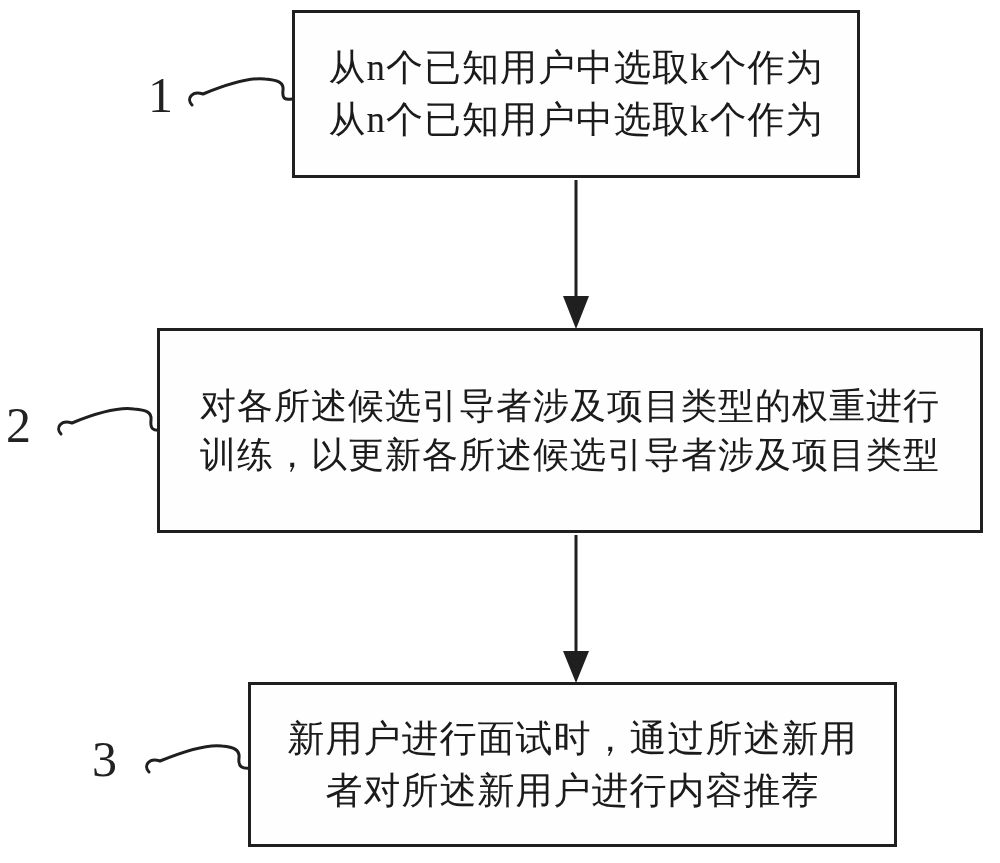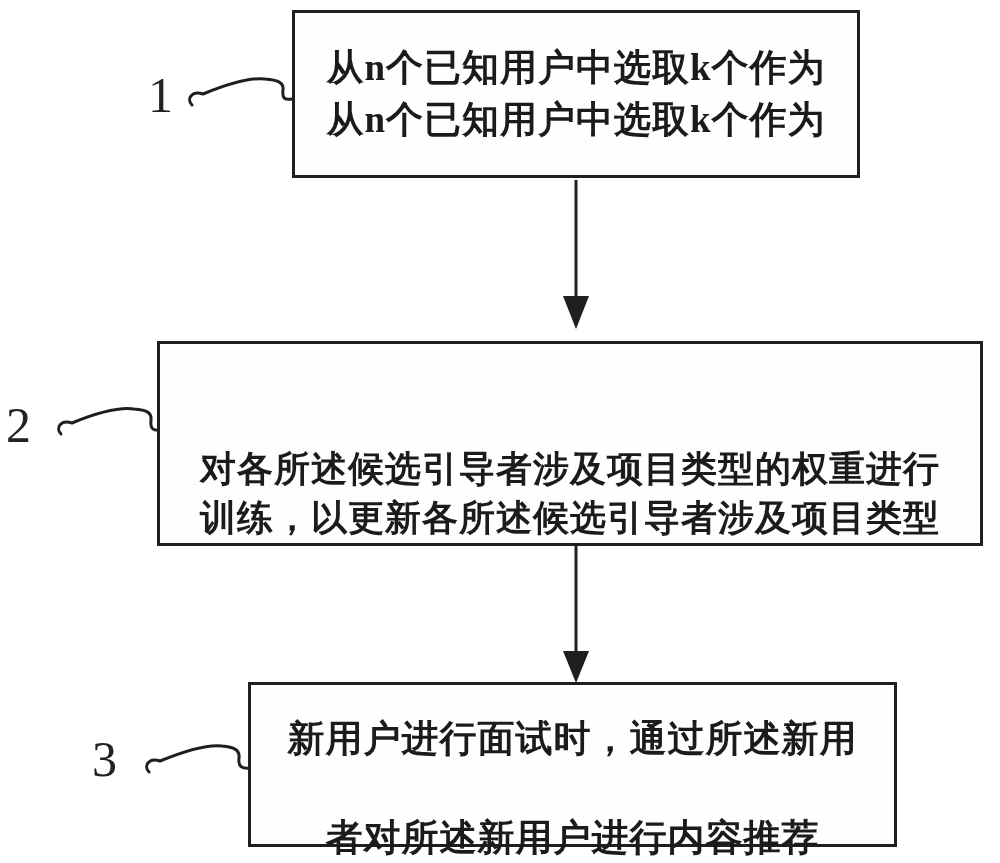--- a/index.html
+++ b/index.html
@@ -20,28 +20,27 @@
     display: flex;
     flex-direction: column;
     justify-content: center;
     align-items: center;
   }
   .flow-box .line {
     text-align: center;
     white-space: nowrap;
     color: #1b1b1b;
     letter-spacing: 1px;
-    font-weight: bold;
   }
   #box1 { left: 292px; top: 10px;  width: 568px; height: 168px; }
   #box1 .line { font-size: 37px; line-height: 52px; }
-  #box2 { left: 157px; top: 341px; width: 826px; height: 205px; justify-content: flex-end; }
+  #box2 { left: 157px; top: 328px; width: 826px; height: 205px; }
   #box2 .line { font-size: 36px; line-height: 49px; }
   #box3 { left: 248px; top: 682px; width: 649px; height: 165px; }
-  #box3 .line { font-size: 37px; line-height: 52px; margin-top: 47px; }
+  #box3 .line { font-size: 37px; line-height: 52px; }
 
   .ref-num {
     position: absolute;
     font-size: 50px;
     color: #222222;
     font-family: "Liberation Serif", "DejaVu Serif", serif;
   }
   #num1 { left: 148px; top: 66px;  }
   #num2 { left: 6px;   top: 396px; }
   #num3 { left: 92px;  top: 730px; }

